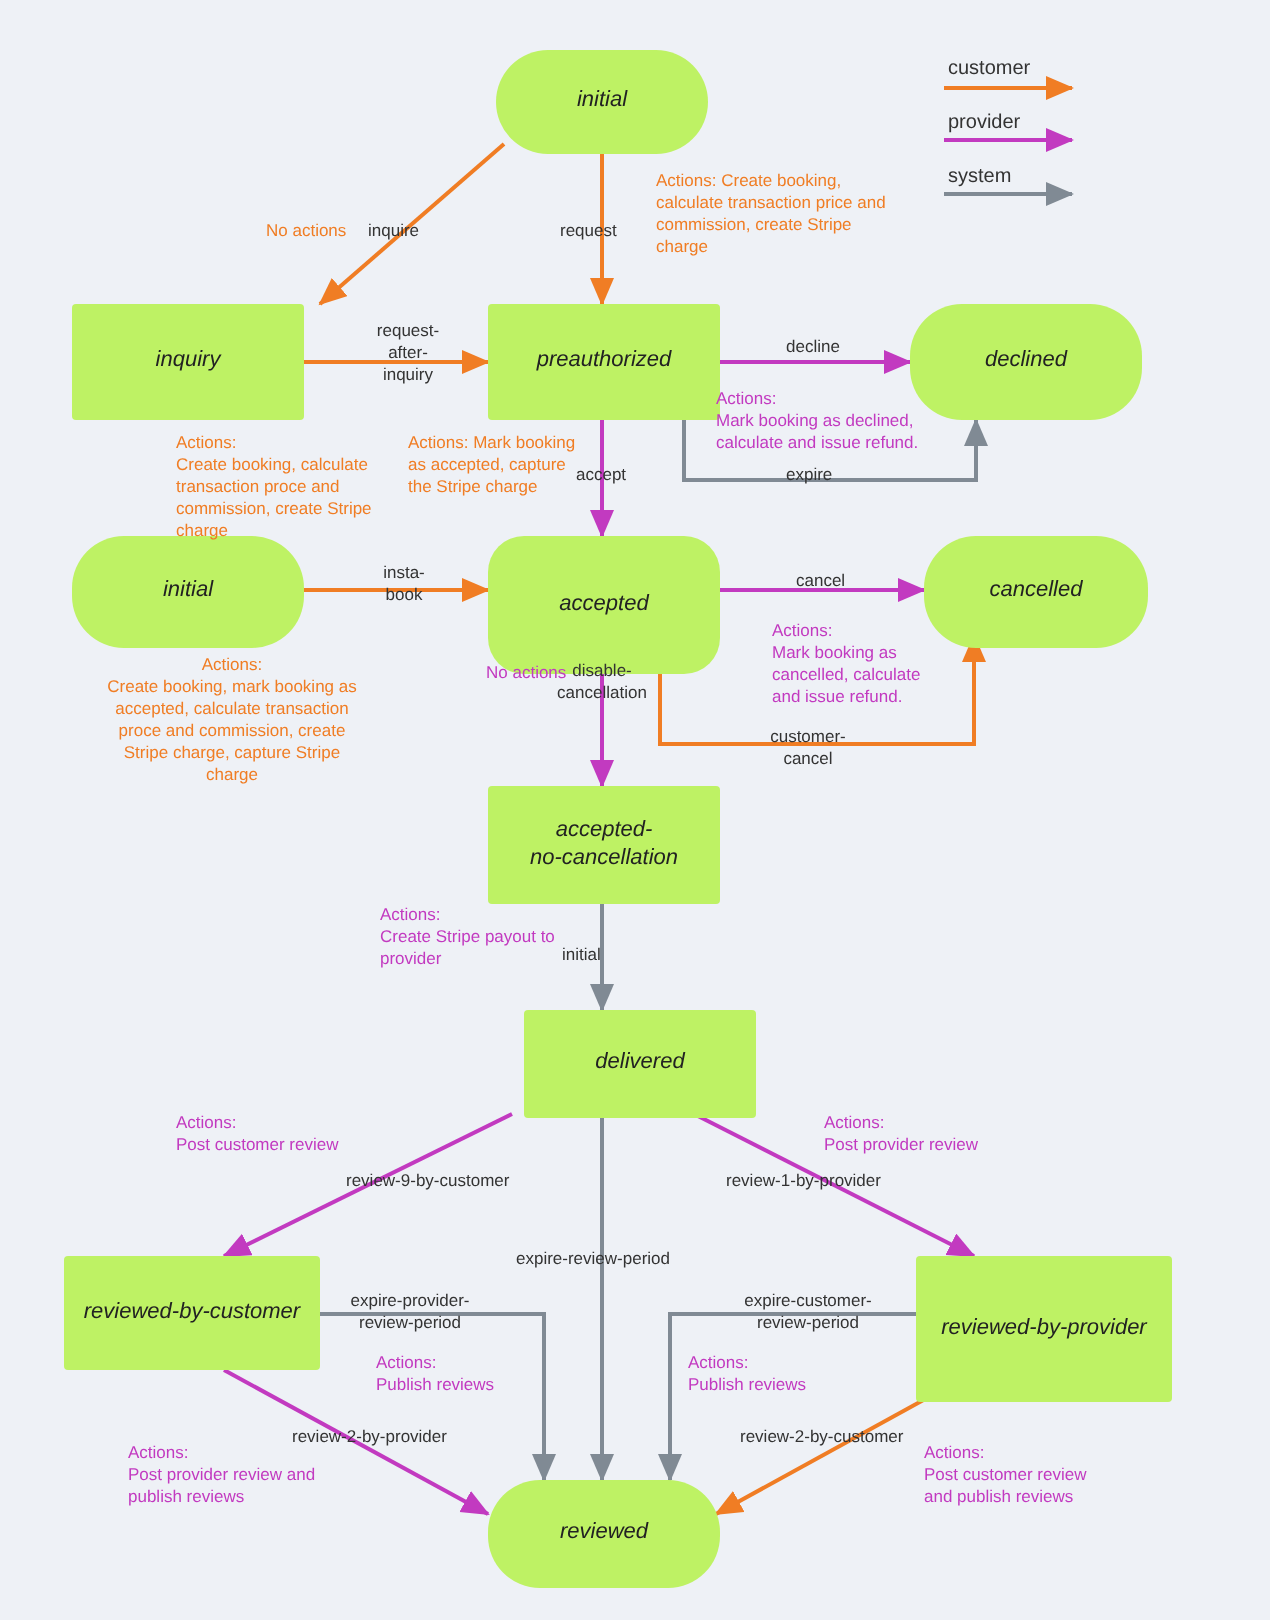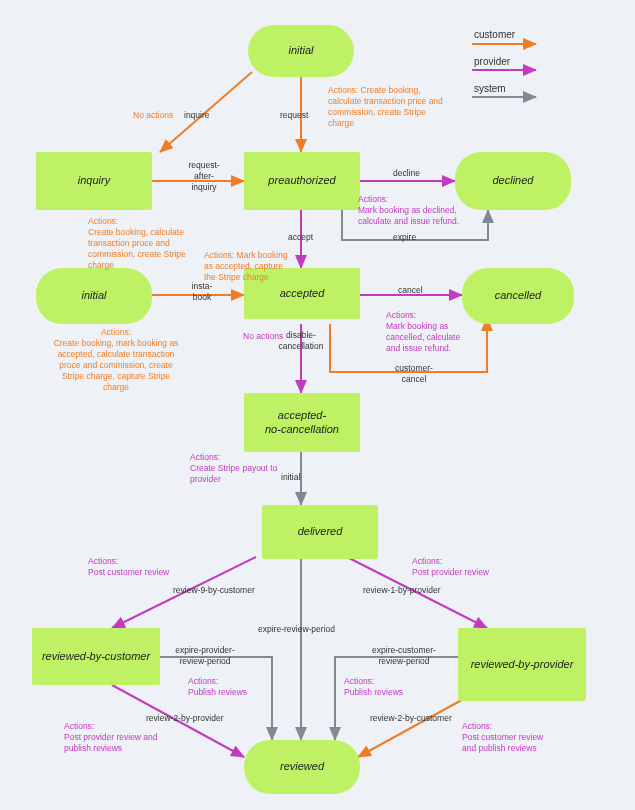--- a/index.html
+++ b/index.html
@@ -123,21 +123,21 @@
   </div>
 
 <div class="node rounded" style="left:455px; top:152px; width:116px; height:58px;">
     <span>declined</span>
   </div>
 
 <div class="node rounded" style="left:36px; top:268px; width:116px; height:56px;">
     <span>initial</span>
   </div>
 
-<div class="node square" style="left:244px; top:268px; width:116px; height:51px;">
+<div class="node square" style="left:244px; top:268px; width:116px; height:69px;border-radius:18px;">
     <span>accepted</span>
   </div>
 
 <div class="node rounded" style="left:462px; top:268px; width:112px; height:56px;">
     <span>cancelled</span>
   </div>
 
 <div class="node square" style="left:244px; top:393px; width:116px; height:59px; white-space:pre-line;"><span>accepted-
 no-cancellation</span></div>
 
@@ -165,21 +165,21 @@
 <div class="lbl ev" style="left:280px; top:110px;">request</div>
 <div class="lbl ev center" style="left:176px; top:160px; width:56px;">request-
 after-
 inquiry</div>
 <div class="lbl ev" style="left:393px; top:168px;">decline</div>
 <div class="lbl ev" style="left:393px; top:232px;">expire</div>
 <div class="lbl ev" style="left:288px; top:232px;">accept</div>
 <div class="lbl ev center" style="left:177px; top:281px; width:50px;">insta-
 book</div>
 <div class="lbl ev" style="left:398px; top:285px;">cancel</div>
-<div class="lbl ev center" style="left:383px; top:363px; width:62px;">customer-
+<div class="lbl ev center" style="left:373px; top:363px; width:62px;">customer-
 cancel</div>
 <div class="lbl ev center" style="left:266px; top:330px; width:70px;">disable-
 cancellation</div>
 <div class="lbl ev" style="left:281px; top:472px;">initial</div>
 <div class="lbl ev" style="left:173px; top:585px;">review-9-by-customer</div>
 <div class="lbl ev" style="left:363px; top:585px;">review-1-by-provider</div>
 <div class="lbl ev" style="left:258px; top:624px;">expire-review-period</div>
 <div class="lbl ev center" style="left:166px; top:645px; width:78px;">expire-provider-
 review-period</div>
 <div class="lbl ev center" style="left:362px; top:645px; width:84px;">expire-customer-
@@ -189,21 +189,21 @@
 
 <div class="lbl act-o" style="left:133px; top:110px;">No actions</div>
 <div class="lbl act-o" style="left:328px; top:85px; width:132px;">Actions: Create booking,
 calculate transaction price and
 commission, create Stripe
 charge</div>
 <div class="lbl act-o" style="left:88px; top:216px; width:120px;">Actions:
 Create booking, calculate
 transaction proce and
 commission, create Stripe charge</div>
-<div class="lbl act-o" style="left:204px; top:216px; width:88px;margin-top:34px;">Actions: Mark booking
+<div class="lbl act-o" style="left:204px; top:216px; width:88px;">Actions: Mark booking
 as accepted, capture
 the Stripe charge</div>
 <div class="lbl act-p" style="left:358px; top:194px; width:130px;">Actions:
 Mark booking as declined,
 calculate and issue refund.</div>
 <div class="lbl act-o center" style="left:40px; top:327px; width:152px;">Actions:
 Create booking, mark booking as
 accepted, calculate transaction
 proce and commission, create
 Stripe charge, capture Stripe

